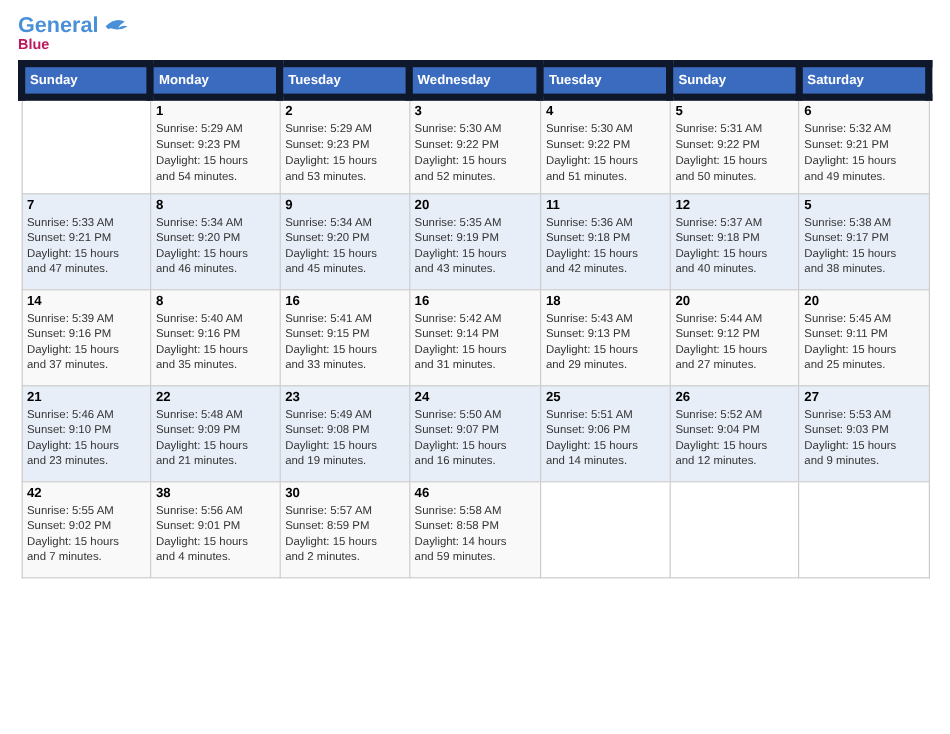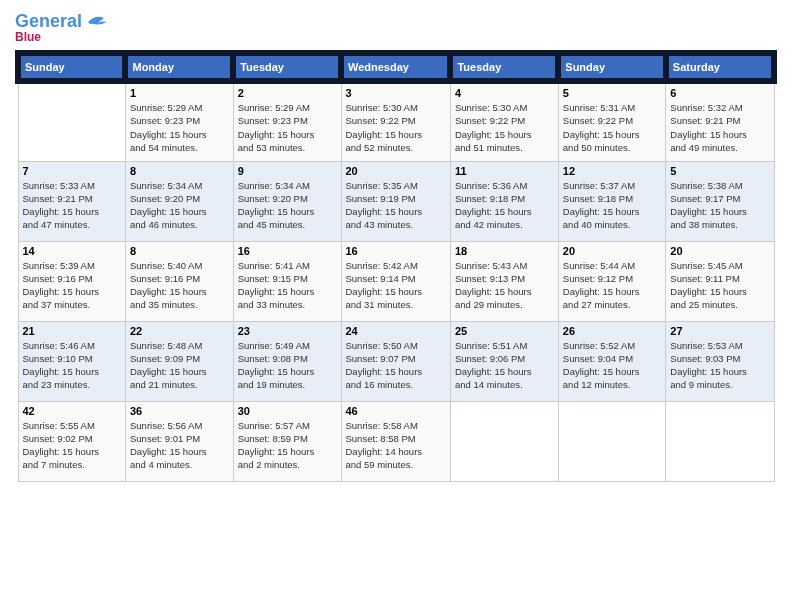--- a/index.html
+++ b/index.html
@@ -242,21 +242,21 @@
             <span class="day-num">27</span>
             <div class="day-info">Sunrise: 5:53 AM<br>Sunset: 9:03 PM<br>Daylight: 15 hours<br>and 9 minutes.</div>
           </td>
         </tr>
         <tr>
           <td>
             <span class="day-num">42</span>
             <div class="day-info">Sunrise: 5:55 AM<br>Sunset: 9:02 PM<br>Daylight: 15 hours<br>and 7 minutes.</div>
           </td>
           <td>
-            <span class="day-num">36</span>
+            <span class="day-num">38</span>
             <div class="day-info">Sunrise: 5:56 AM<br>Sunset: 9:01 PM<br>Daylight: 15 hours<br>and 4 minutes.</div>
           </td>
           <td>
             <span class="day-num">30</span>
             <div class="day-info">Sunrise: 5:57 AM<br>Sunset: 8:59 PM<br>Daylight: 15 hours<br>and 2 minutes.</div>
           </td>
           <td>
             <span class="day-num">46</span>
             <div class="day-info">Sunrise: 5:58 AM<br>Sunset: 8:58 PM<br>Daylight: 14 hours<br>and 59 minutes.</div>
           </td>

